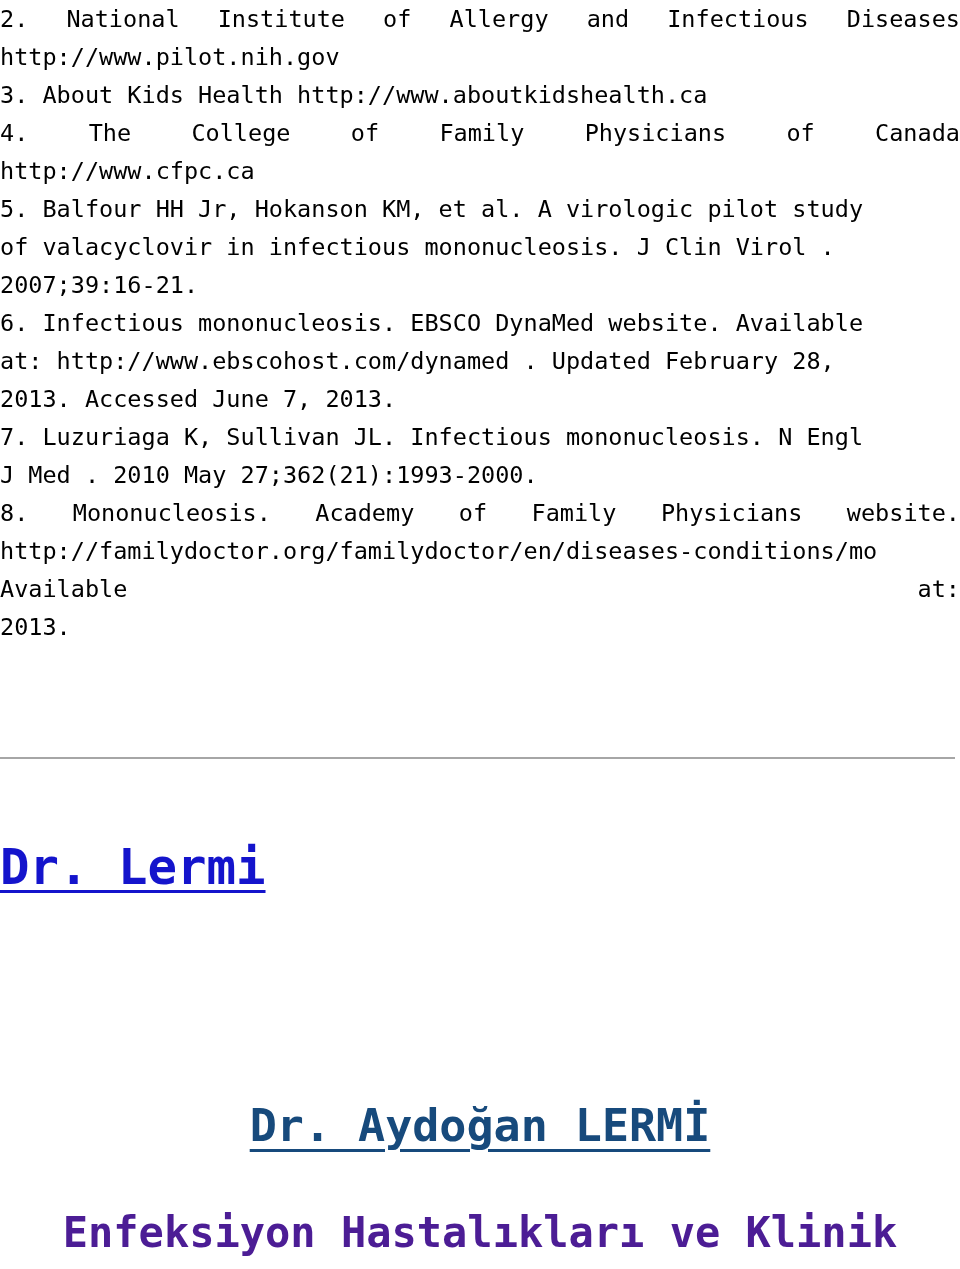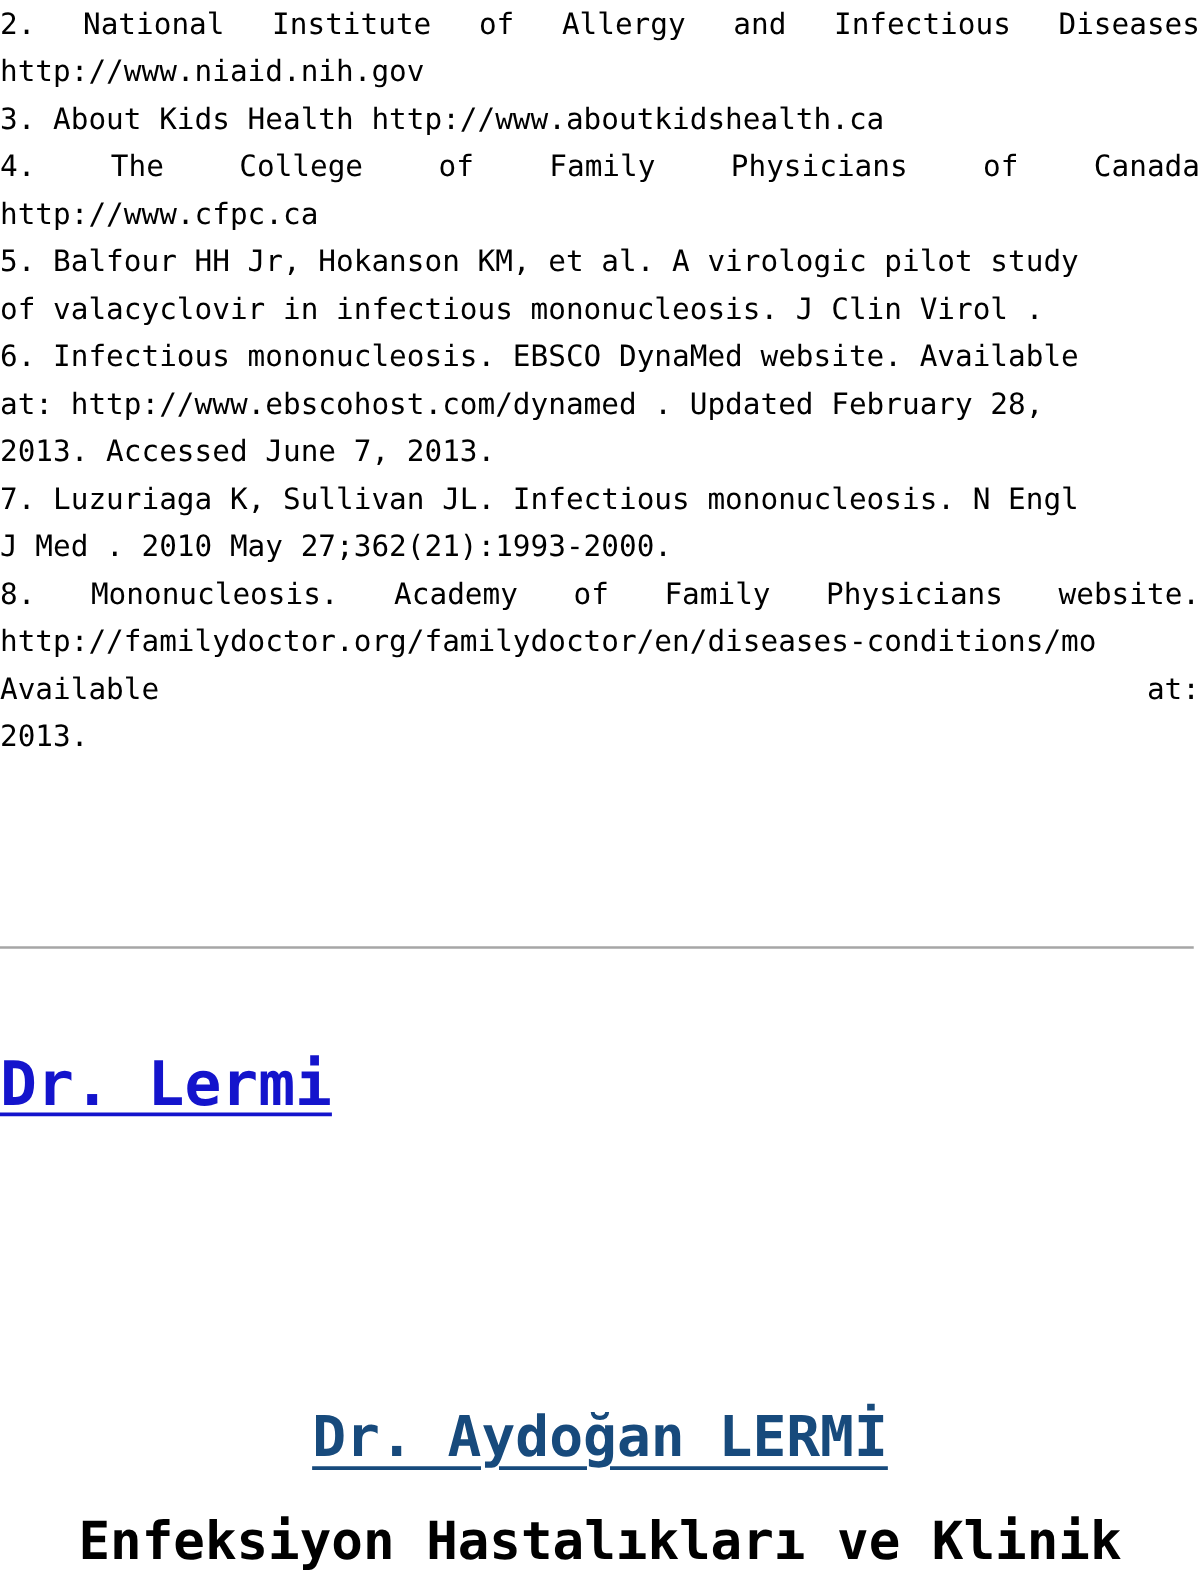--- a/index.html
+++ b/index.html
@@ -81,21 +81,21 @@
     text-decoration-thickness: 3px;
     text-underline-offset: 6px;
     white-space: pre;
     display: inline-block;
     cursor: pointer;
   }
 
   .sig-name-wrap {
     position: absolute;
     left: 0px;
-    top: 1122px;
+    top: 1098px;
     width: 960px;
     text-align: center;
   }
   .sig-name {
     font-family: "DejaVu Sans Mono", "Liberation Mono", monospace;
     font-size: 45px;
     line-height: 56px;
     font-weight: bold;
     color: #174a7c;
     text-decoration: underline;
@@ -110,21 +110,21 @@
     left: 0px;
     top: 1206px;
     width: 960px;
     text-align: center;
   }
   .sig-role {
     font-family: "DejaVu Sans Mono", "Liberation Mono", monospace;
     font-size: 42px;
     line-height: 54px;
     font-weight: bold;
-    color: #000000;
+    color: #4c1d95;
     white-space: pre;
     display: inline-block;
   }
 </style>
 </head>
 <body>
 
 <div class="page">
 
   <div class="ref-body">
@@ -133,38 +133,39 @@
       <span>2.</span>
       <span>National</span>
       <span>Institute</span>
       <span>of</span>
       <span>Allergy</span>
       <span>and</span>
       <span>Infectious</span>
       <span>Diseases</span>
     </div>
 
-    <div class="ref-line">http://www.niaid.nih.gov</div>
+    <div class="ref-line">http://www.pilot.nih.gov</div>
 
     <div class="ref-line">3. About Kids Health http://www.aboutkidshealth.ca</div>
 
     <div class="ref-line justify">
       <span>4.</span>
       <span>The</span>
       <span>College</span>
       <span>of</span>
       <span>Family</span>
       <span>Physicians</span>
       <span>of</span>
       <span>Canada</span>
     </div>
 
     <div class="ref-line">http://www.cfpc.ca</div>
     <div class="ref-line">5. Balfour HH Jr, Hokanson KM, et al. A virologic pilot study</div>
     <div class="ref-line">of valacyclovir in infectious mononucleosis. J Clin Virol .</div>
+    <div class="ref-line">2007;39:16-21.</div>
     <div class="ref-line">6. Infectious mononucleosis. EBSCO DynaMed website. Available</div>
     <div class="ref-line">at: http://www.ebscohost.com/dynamed . Updated February 28,</div>
     <div class="ref-line">2013. Accessed June 7, 2013.</div>
     <div class="ref-line">7. Luzuriaga K, Sullivan JL. Infectious mononucleosis. N Engl</div>
     <div class="ref-line">J Med . 2010 May 27;362(21):1993-2000.</div>
 
     <div class="ref-line justify">
       <span>8.</span>
       <span>Mononucleosis.</span>
       <span>Academy</span>

